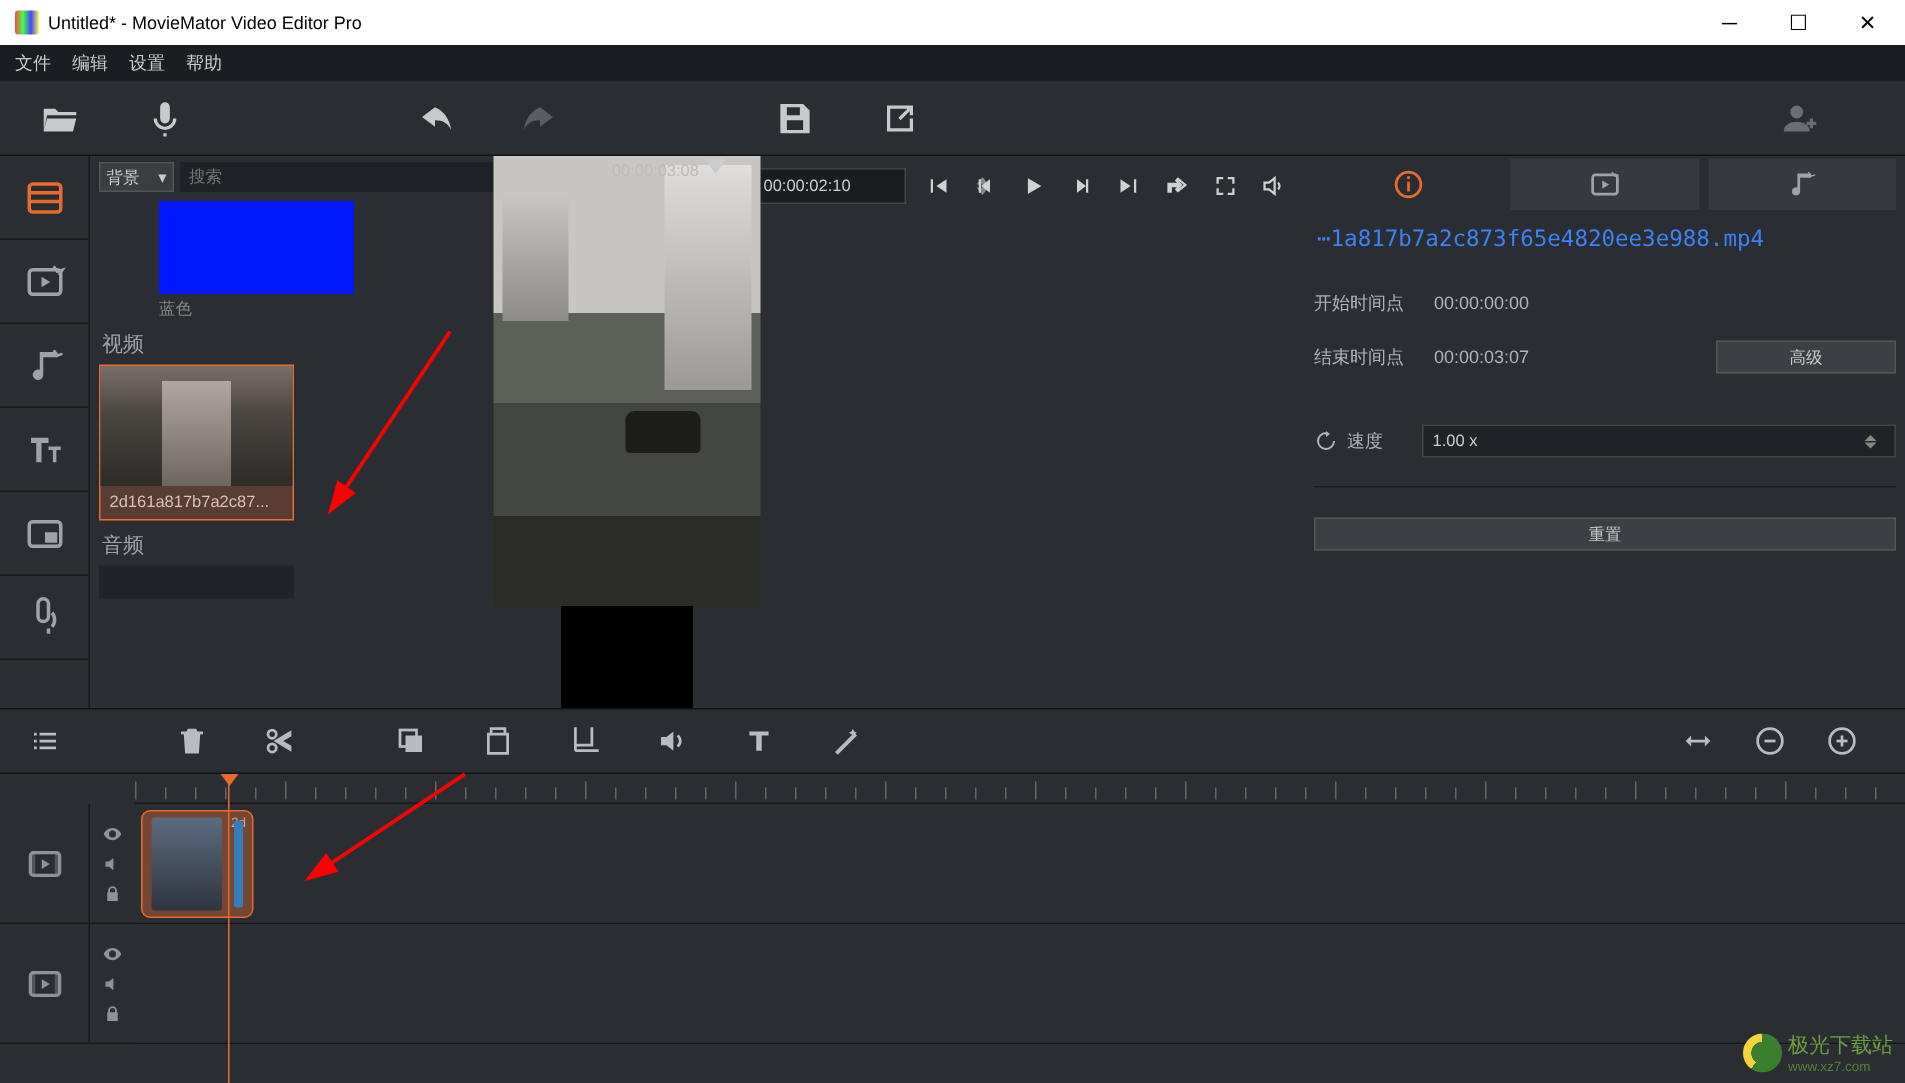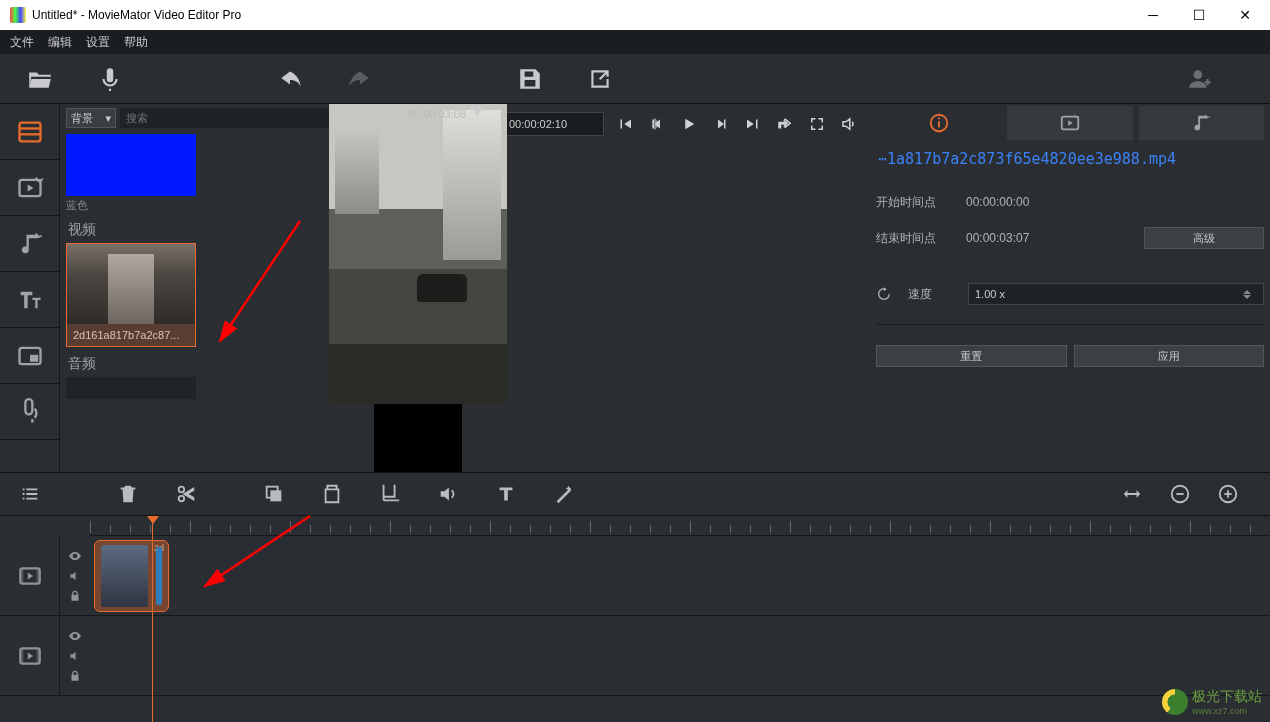--- a/index.html
+++ b/index.html
@@ -33,21 +33,21 @@
   .lefttab.active svg { fill:#e86b2e; }
 
   
   .mediapanel { width: 310px; background:#2a2e33; padding: 4px 6px; overflow:hidden; }
   .mediatop { display:flex; gap:4px; margin-bottom:6px; }
   .dropdown { width: 50px; height: 20px; background:#3a3e43; border:1px solid #555; color:#ccc; font-size:11px; display:flex; align-items:center; justify-content:space-between; padding:0 4px;}
   .searchbox { flex:1; height:20px; background:#1f2226; border:none; display:flex; align-items:center; padding:0 6px;}
   .searchbox input { background:none; border:none; color:#888; outline:none; flex:1; font-size:11px;}
   .searchbox .sicn { color:#888; font-size:12px; }
   .thumbrow { display:flex; gap:12px; margin-bottom:6px; }
-  .thumbitem { width:130px; }
+  .thumbitem { width:130px;margin-left:40px; }
   .thumbimg { width:130px; height:62px; display:block; }
   .thumbimg.blue { background:#0018ff; }
   .thumbimg.black { background:#000; }
   .thumbcap { font-size:11px; color:#888; margin-top:2px; }
   .sectionhdr { font-size:14px; color:#9fa3a8; margin: 8px 0 4px 2px; }
   .vidthumb { width:130px; border:1px solid #e86b2e; background:rgba(232,107,46,0.25); position:relative;}
   .vidthumb .vimg { width:100%; height:80px; background:linear-gradient(180deg,#7a6f68 0%,#4a4540 40%,#2f2b28 100%); display:flex; align-items:flex-end; justify-content:center;}
   .vidthumb .vimg .bld { width:46px; height:70px; background:linear-gradient(180deg,#b0a8a0,#6d6660); }
   .vidthumb .vname { height:22px; display:flex; align-items:center; padding:0 6px; font-size:11px; color:#d8c3b5; }
   .audbar { width:130px; height:22px; background:#202327; margin-top:4px; }
@@ -73,21 +73,21 @@
   .pctl svg { width:18px; height:18px; fill:#cfd1d4; }
 
   
   .inspector { width:400px; background:#2a2e33; padding:0 6px; }
   .insptabs { display:flex; gap:6px; height:34px; margin-top:2px;}
   .insptab { flex:1; background:#36393e; display:flex; align-items:center;justify-content:center;}
   .insptab svg { width:22px;height:22px; fill:#9fa3a8;}
   .insptab.active svg{fill:#e86b2e;}
   .insptab.active { background:#2a2e33;}
   .filename { font-family: monospace; font-size:15px; color:#3b82f6; padding:10px 2px 16px 2px; }
-  .proprow { display:flex; align-items:center; height:36px; gap:10px;}
+  .proprow { display:flex; align-items:center; height:36px; gap:0;}
   .plabel { width:80px; font-size:12px; color:#b0b3b8;}
   .pval { width:110px; font-size:12px; color:#b0b3b8;}
   .btn { height:22px; background:#3c4045; border:1px solid #555; color:#c8cacd; font-size:11px; display:flex; align-items:center; justify-content:center; padding:0 18px; border-radius:0;}
   .speedbox { flex:1; height:22px; background:#1f2226; border:1px solid #444; display:flex; align-items:center; padding:0 6px; font-size:11px; color:#ccc;}
   .stepbtns {width:14px;display:flex;flex-direction:column;gap:1px;}
   .stepbtns b{display:block;width:0;height:0;border-left:4px solid transparent;border-right:4px solid transparent;}
   .stepbtns .u{border-bottom:4px solid #888;}
   .stepbtns .d{border-top:4px solid #888;}
   .hr { height:1px; background:#1a1d20; margin:12px 0 20px 0;}
   .btnrow { display:flex; gap:7px;}
@@ -368,21 +368,20 @@
             <b class="u"></b>
             <b class="d"></b>
           </div>
       </div>
     </div>
 
     <div class="hr"></div>
 
     <div class="btnrow">
       <div class="btn">重置</div>
-      <div class="btn">应用</div>
     </div>
   </div>
 </div>
 
 <div class="tltoolbar">
   <div class="tlbtn">
       <svg viewBox="0 0 24 24">
         <path d="M4 6h2v2H4zM8 6h12v2H8zM4 11h2v2H4zM8 11h12v2H8zM4 16h2v2H4zM8 16h12v2H8z"></path>
       </svg>
     </div>

